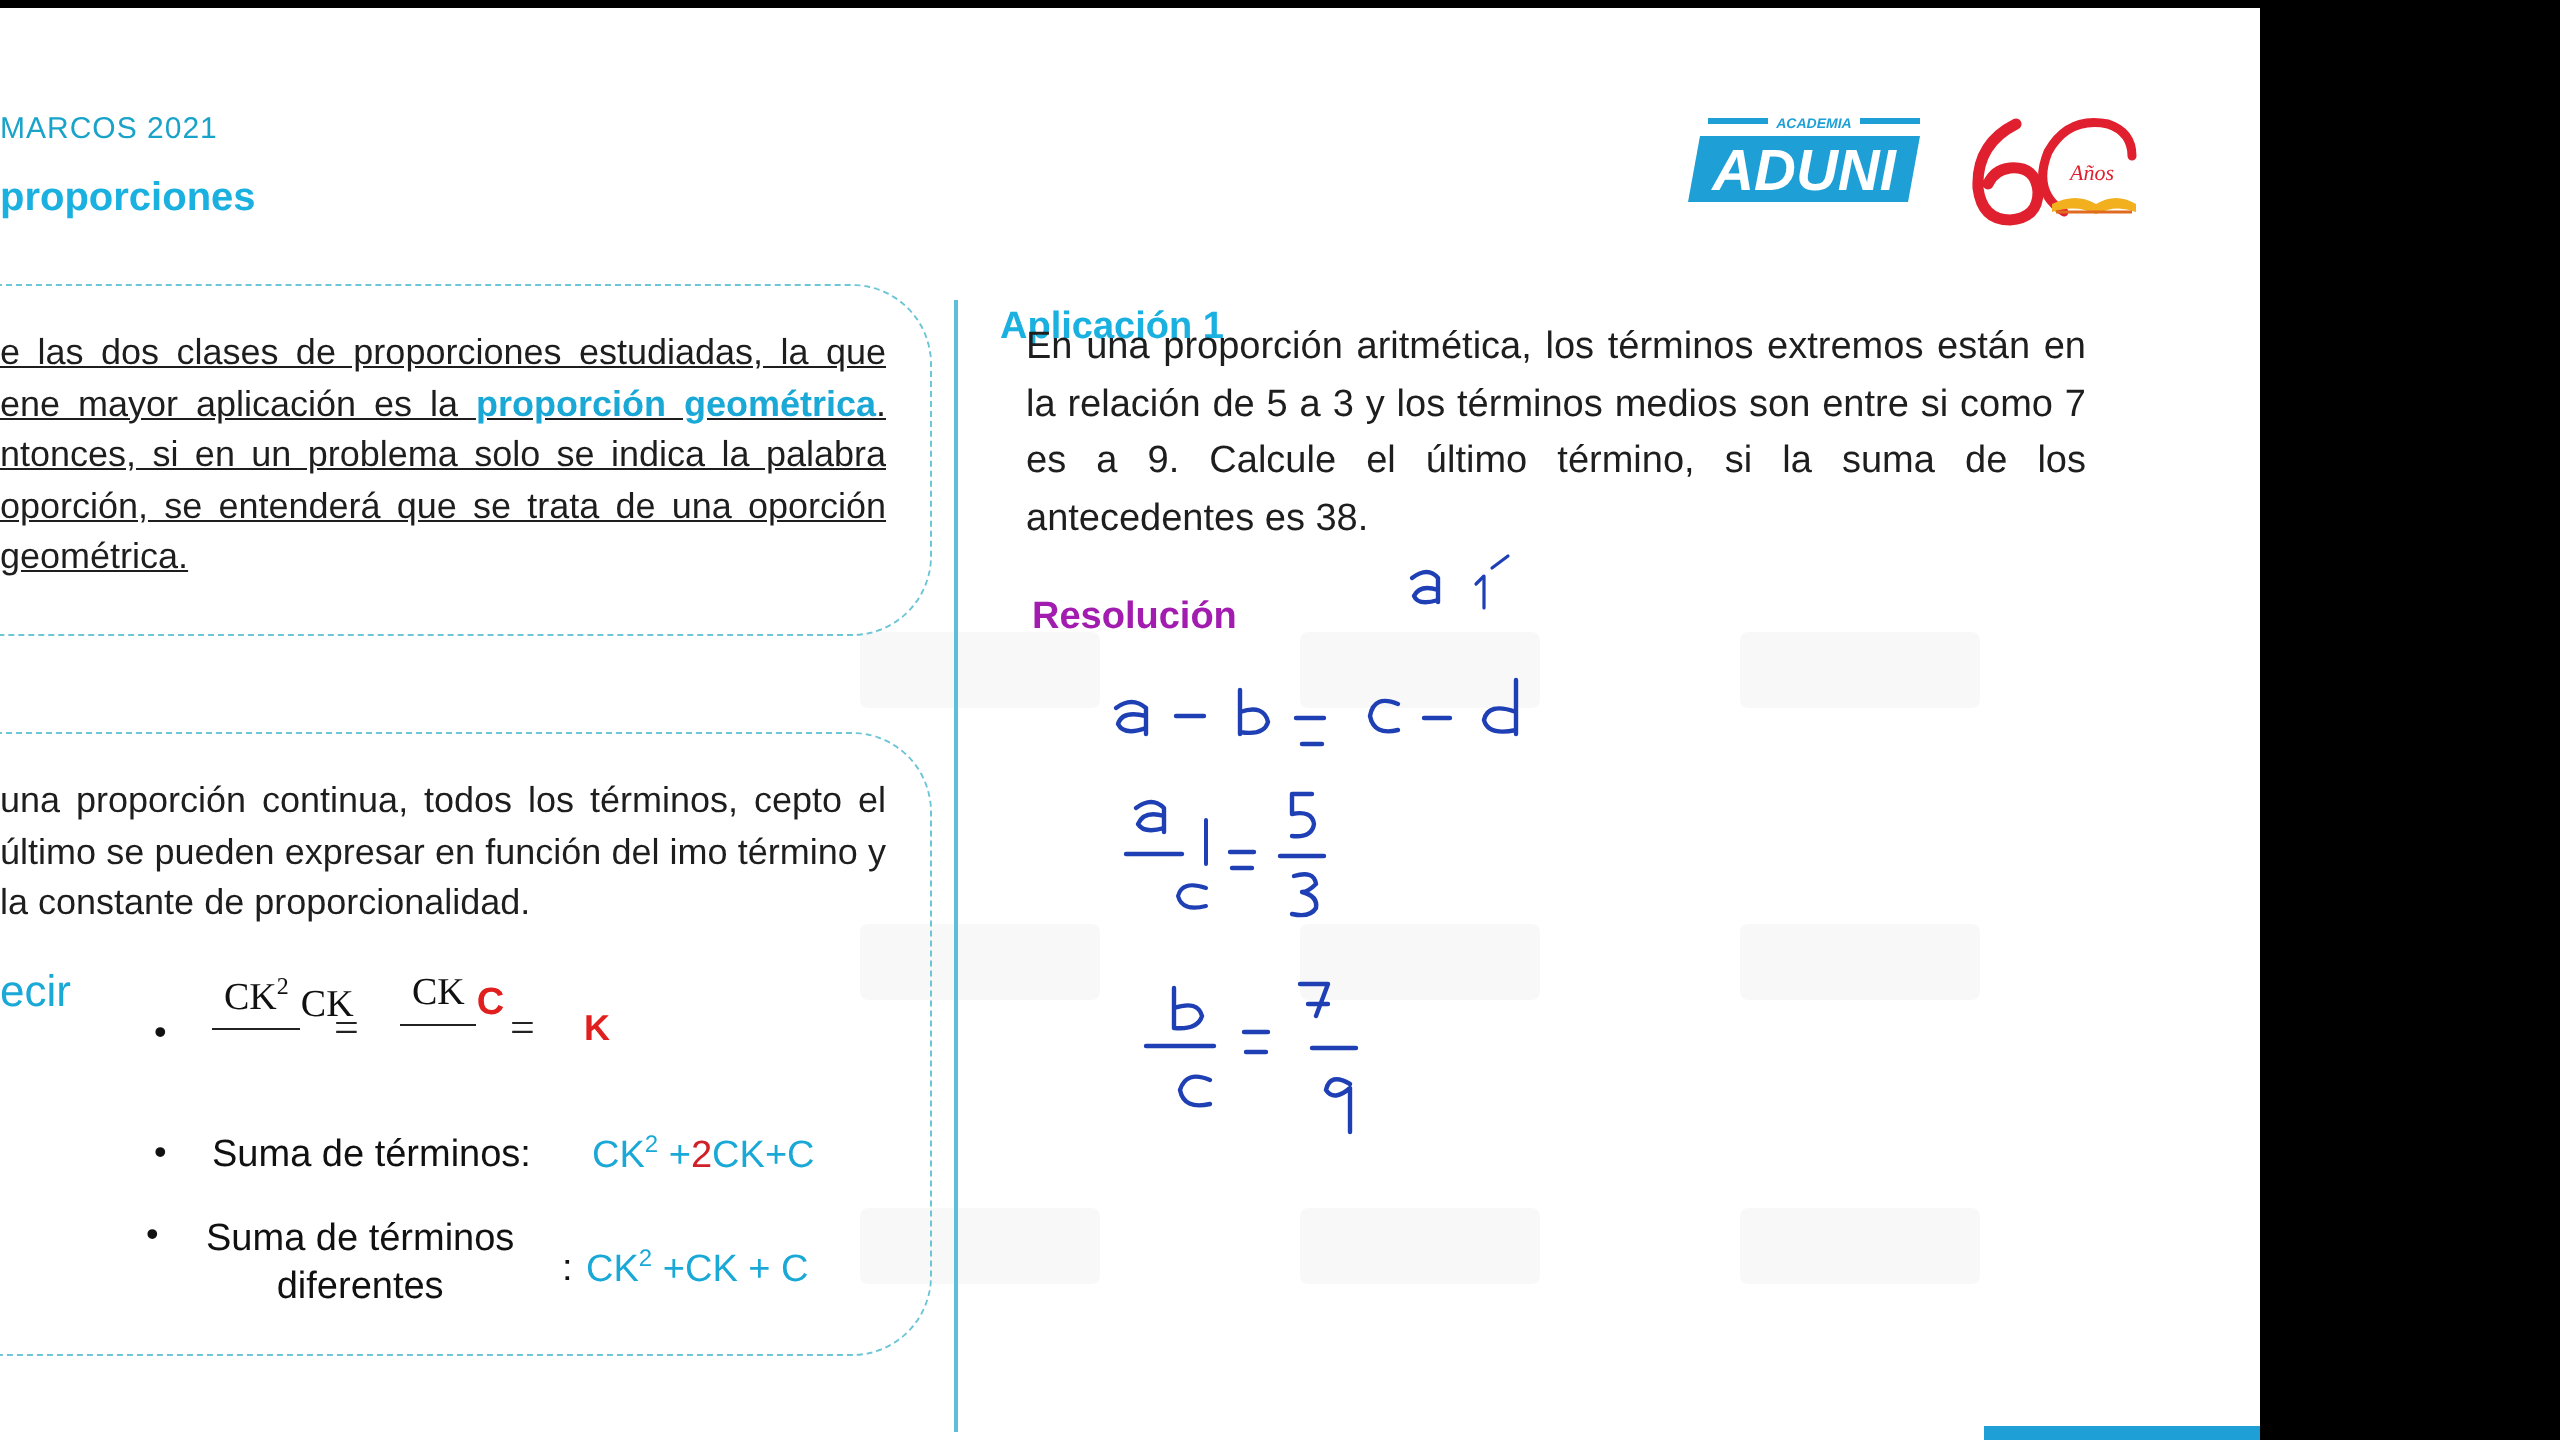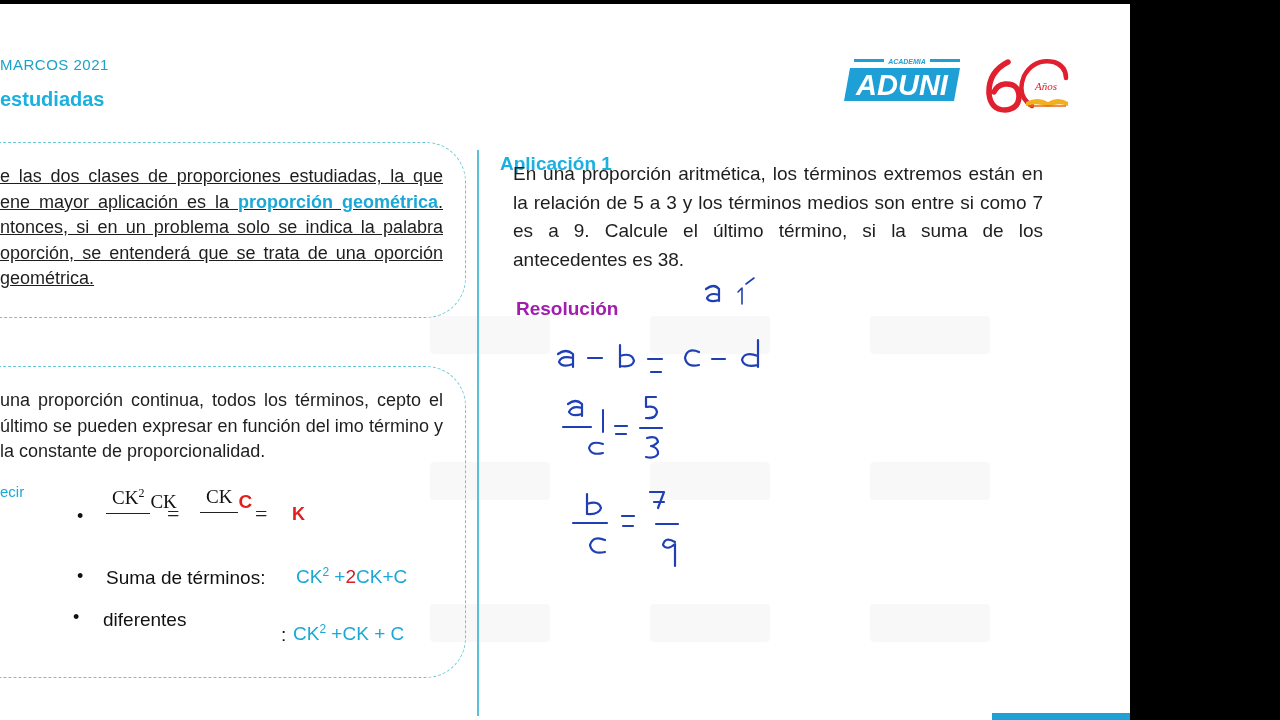--- a/index.html
+++ b/index.html
@@ -34,21 +34,21 @@
   .card2 { left: -2px; top: 362px; width: 468px; height: 312px; }
 
   .para {
     position: absolute; font-family: "Liberation Sans", sans-serif; font-size: 18px;
     line-height: 25.5px; color: #1e1e1e; text-align: justify;
   }
   .para1 { left: 0; top: 160px; width: 443px; text-decoration: underline; }
   .para2 { left: 0; top: 384px; width: 443px; }
   .hl { color: #1aa8d6; font-weight: bold; }
 
-  .es-decir { position: absolute; left: 0; top: 479px; font-size: 15px; color: #1aa8d6; }
+  .es-decir { position: absolute; left: 0; top: 479px; font-size: 22px; color: #1aa8d6; }
   .bullet { position: absolute; font-size: 18px; color: #111; }
 
   .frac {
     position: absolute; display: flex; flex-direction: row; align-items: center;
     font-family: "Liberation Serif", serif; font-size: 19px; color: #111;
   }
   .frac .num { padding: 0 6px 4px; border-bottom: 1.2px solid #222; }
   .frac .den { padding-top: 4px; }
   .sup { font-size: 12px; vertical-align: super; }
   .red { color: #e0201e; font-weight: bold; font-family: "Liberation Sans", sans-serif; }
@@ -83,21 +83,21 @@
   <div class="watermark" style="left:650px;top:312px"></div>
   <div class="watermark" style="left:870px;top:312px"></div>
   <div class="watermark" style="left:430px;top:458px"></div>
   <div class="watermark" style="left:650px;top:458px"></div>
   <div class="watermark" style="left:870px;top:458px"></div>
   <div class="watermark" style="left:430px;top:600px"></div>
   <div class="watermark" style="left:650px;top:600px"></div>
   <div class="watermark" style="left:870px;top:600px"></div>
 
   <div class="exam-label">MARCOS 2021</div>
-  <div class="section-title">estudiadas</div>
+  <div class="section-title">proporciones</div>
 
   <div class="card card1"></div>
   <div class="para para1">
     <span>e las dos clases de proporciones estudiadas, la que ene mayor aplicación es la </span><span class="hl">proporción geométrica</span><span>. ntonces, si en un problema solo se indica la palabra oporción, se entenderá que se trata de una oporción geométrica.</span>
   </div>
 
   <div class="card card2"></div>
   <div class="para para2">una proporción continua, todos los términos, cepto el último se pueden expresar en función del imo término y la constante de proporcionalidad.</div>
   <div class="es-decir">ecir</div>
 
@@ -115,20 +115,21 @@
   <div class="red" style="position:absolute;left:292px;top:500px;font-size:18px">K</div>
 
   <div class="bullet" style="left:77px;top:562px">•</div>
   <div class="sum-label" style="left:106px;top:563px">Suma de términos:</div>
   <div class="sum-expr" style="left:296px;top:561px">
     <span>CK</span><span class="sup">2</span><span> +</span><span class="two">2</span><span>CK+C</span>
   </div>
 
   <div class="bullet" style="left:73px;top:603px">•</div>
   <div class="sum-label" style="left:103px;top:604px;text-align:center;line-height:24px">
+    <div>Suma de términos</div>
     <div>diferentes</div>
   </div>
   <div class="sum-label" style="left:281px;top:620px">:</div>
   <div class="sum-expr" style="left:293px;top:618px">
     <span>CK</span><span class="sup">2</span><span> +CK + C</span>
   </div>
 
   <div class="divider"></div>
 
   <div class="app-title">Aplicación 1</div>

